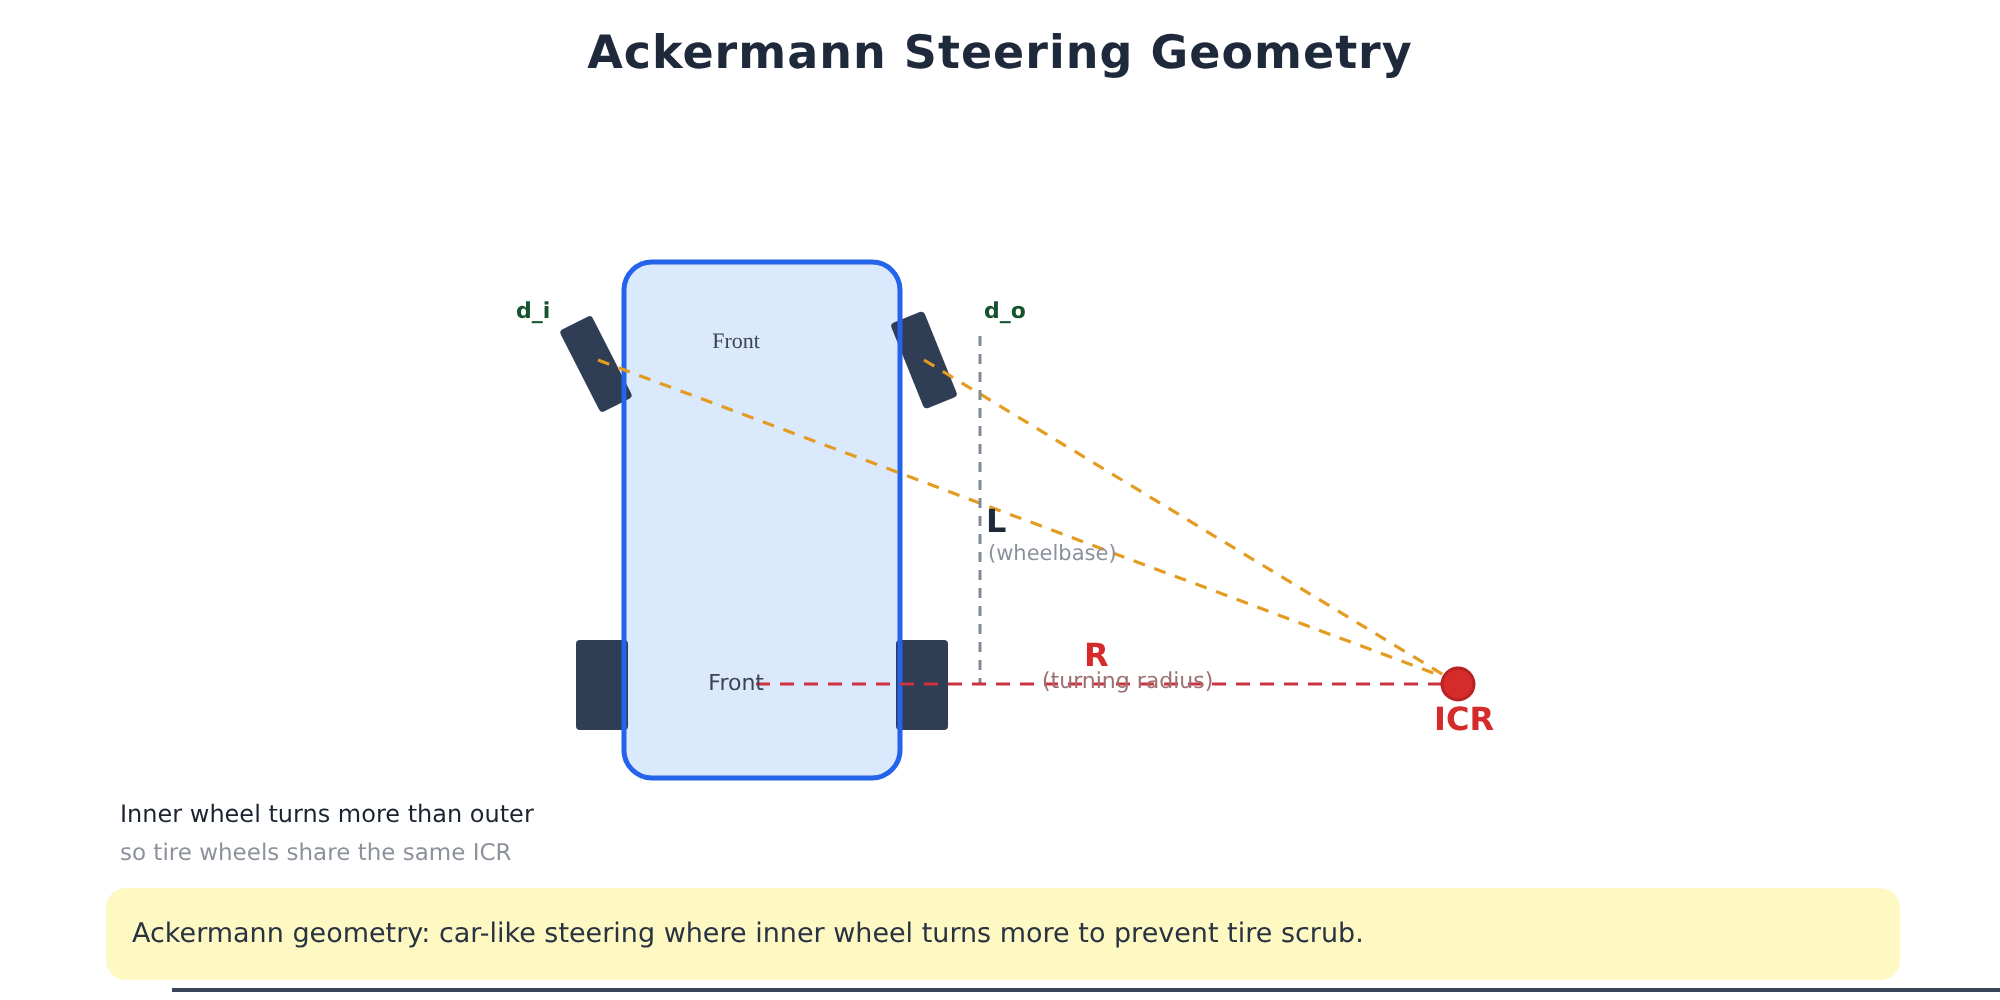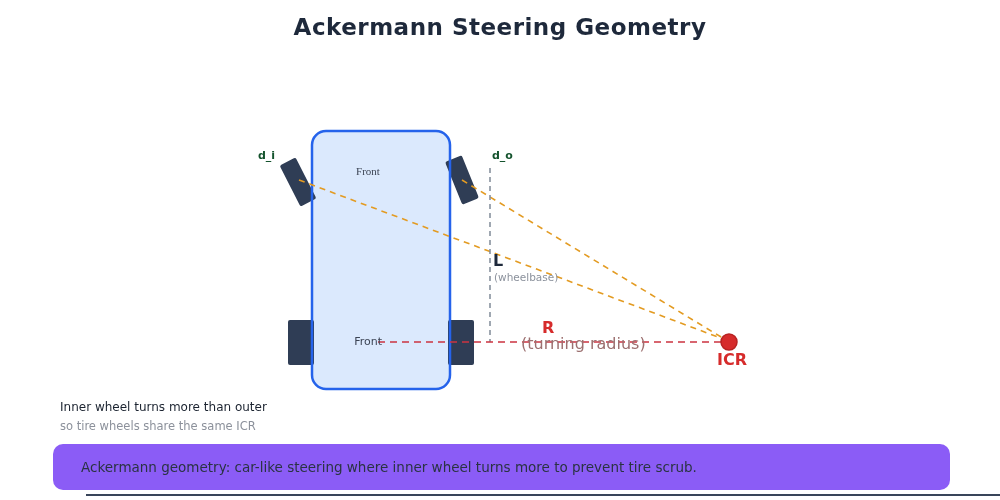--- a/index.html
+++ b/index.html
@@ -15,36 +15,36 @@
   }
 
   svg.diagram { position: absolute; left: 0; top: 0; }
 
   .lbl { position: absolute; white-space: nowrap; }
   .lbl-steer   { font-size: 11px; font-weight: bold; color: #14532d; }
   .lbl-axle    { font-size: 11px; color: #3c4454; }
   .lbl-sym-L   { font-size: 16px; font-weight: bold; color: #1e293b; }
   .lbl-cap-gray{ font-size: 10.5px; color: #8b919c; }
   .lbl-sym-R   { font-size: 16px; font-weight: bold; color: #d62b2b; }
-  .lbl-cap-red { font-size: 16px; color: #9c7070; }
+  .lbl-cap-red { font-size: 11px; color: #9c7070; }
   .lbl-icr     { font-size: 16px; font-weight: bold; color: #d62b2b; }
 
   .note1 {
     position: absolute; left: 60px; top: 400px;
     font-size: 12px; color: #1b2330;
   }
   .note2 {
     position: absolute; left: 60px; top: 419px;
     font-size: 11.5px; color: #8c919b;
   }
 
   .infobox {
     position: absolute; left: 53px; top: 444px; width: 897px; height: 46px;
-    background: #8b5cf6; border-radius: 10px;
-    display: flex; align-items: center; padding-left: 28px;
+    background: #fef9c3; border-radius: 10px;
+    display: flex; align-items: center; padding-left: 13px;
   }
   .infobox-text { font-size: 13.5px; color: #2a3342; }
 
   .bottom-bar {
     position: absolute; left: 86px; top: 494px; width: 914px; height: 2px;
     background: #39455a;
   }
 </style>
 </head>
 <body>

